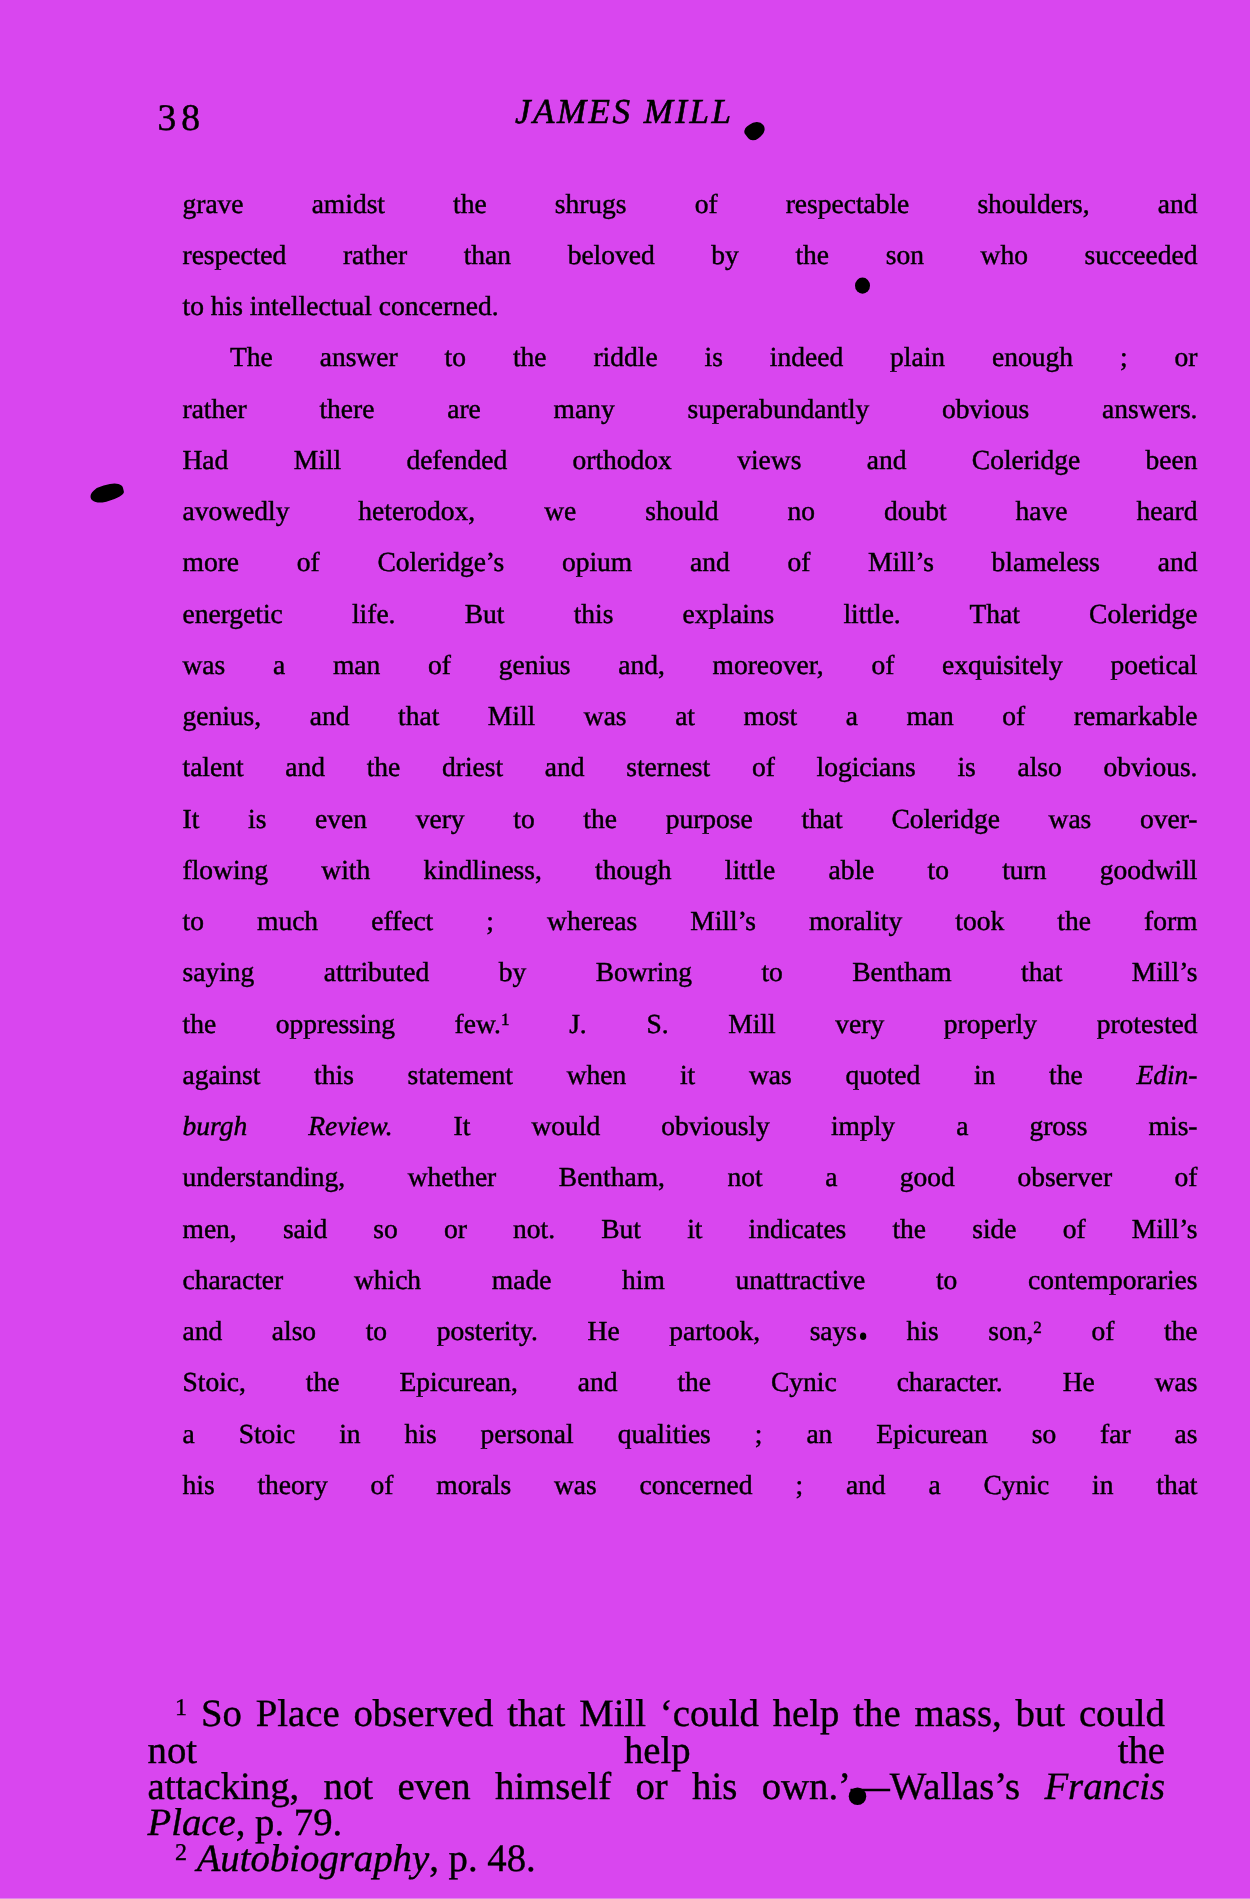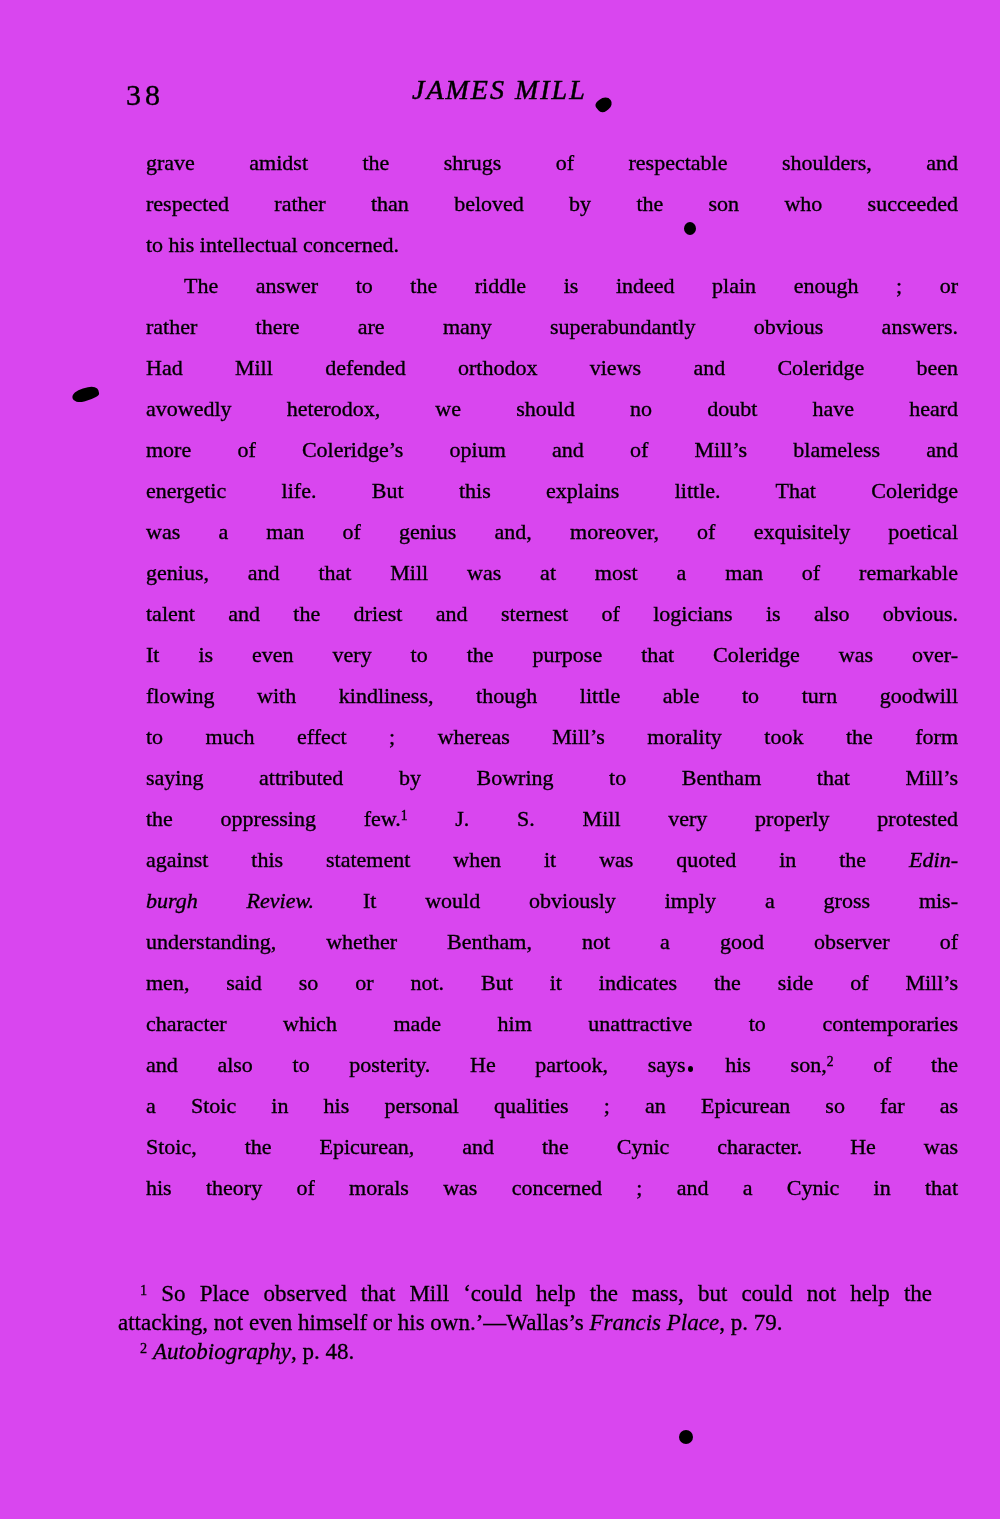--- a/index.html
+++ b/index.html
@@ -36,23 +36,23 @@
     top: 142px;
     width: 812px;
     font-size: 22px;
     line-height: 41px;
     margin-left: 23px;
     -webkit-text-stroke: 0.35px #000;
   }
   .footnotes {
     position: absolute;
     left: 118px;
-    top: 1279px;
+    top: 1356px;
     width: 814px;
-    font-size: 23px;
+    font-size: 31px;
     line-height: 29px;
     -webkit-text-stroke: 0.3px #000;
   }
   .tline {
     text-align: justify;
     text-align-last: justify;
   }
   .tline.para-end {
     text-align-last: left;
   }
@@ -115,22 +115,22 @@
       <div class="tline"><span>flowing with kindliness, though little able to turn goodwill</span></div>
       <div class="tline"><span>to much effect ; whereas Mill’s morality took the form</span></div>
       <div class="tline"><span>saying attributed by Bowring to Bentham that Mill’s</span></div>
       <div class="tline"><span>the oppressing few.</span><sup class="sup-seg">1</sup><span> J. S. Mill very properly protested</span></div>
       <div class="tline"><span>against this statement when it was quoted in the </span><span class="it">Edin-</span></div>
       <div class="tline"><span class="it">burgh Review.</span><span> It would obviously imply a gross mis-</span></div>
       <div class="tline"><span>understanding, whether Bentham, not a good observer of</span></div>
       <div class="tline"><span>men, said so or not. But it indicates the side of Mill’s</span></div>
       <div class="tline"><span>character which made him unattractive to contemporaries</span></div>
       <div class="tline"><span>and also to posterity. He partook, says his son,</span><sup class="sup-seg">2</sup><span> of the</span></div>
+      <div class="tline"><span>Stoic, the Epicurean, and the Cynic character. He was</span></div>
       <div class="tline"><span>a Stoic in his personal qualities ; an Epicurean so far as</span></div>
-      <div class="tline"><span>Stoic, the Epicurean, and the Cynic character. He was</span></div>
       <div class="tline"><span>his theory of morals was concerned ; and a Cynic in that</span></div>
     </div>
 
   <div class="footnotes">
       <div class="tline indent"><sup class="sup-seg">1</sup><span> So Place observed that Mill ‘could help the mass, but could not help the</span></div>
       <div class="tline para-end"><span>attacking, not even himself or his own.’—Wallas’s </span><span class="it">Francis Place</span><span>, p. 79.</span></div>
       <div class="tline para-end indent"><sup class="sup-seg">2</sup><span> </span><span class="it">Autobiography</span><span>, p. 48.</span></div>
     </div>
 
   <div class="ink ink-blot-header"></div>

